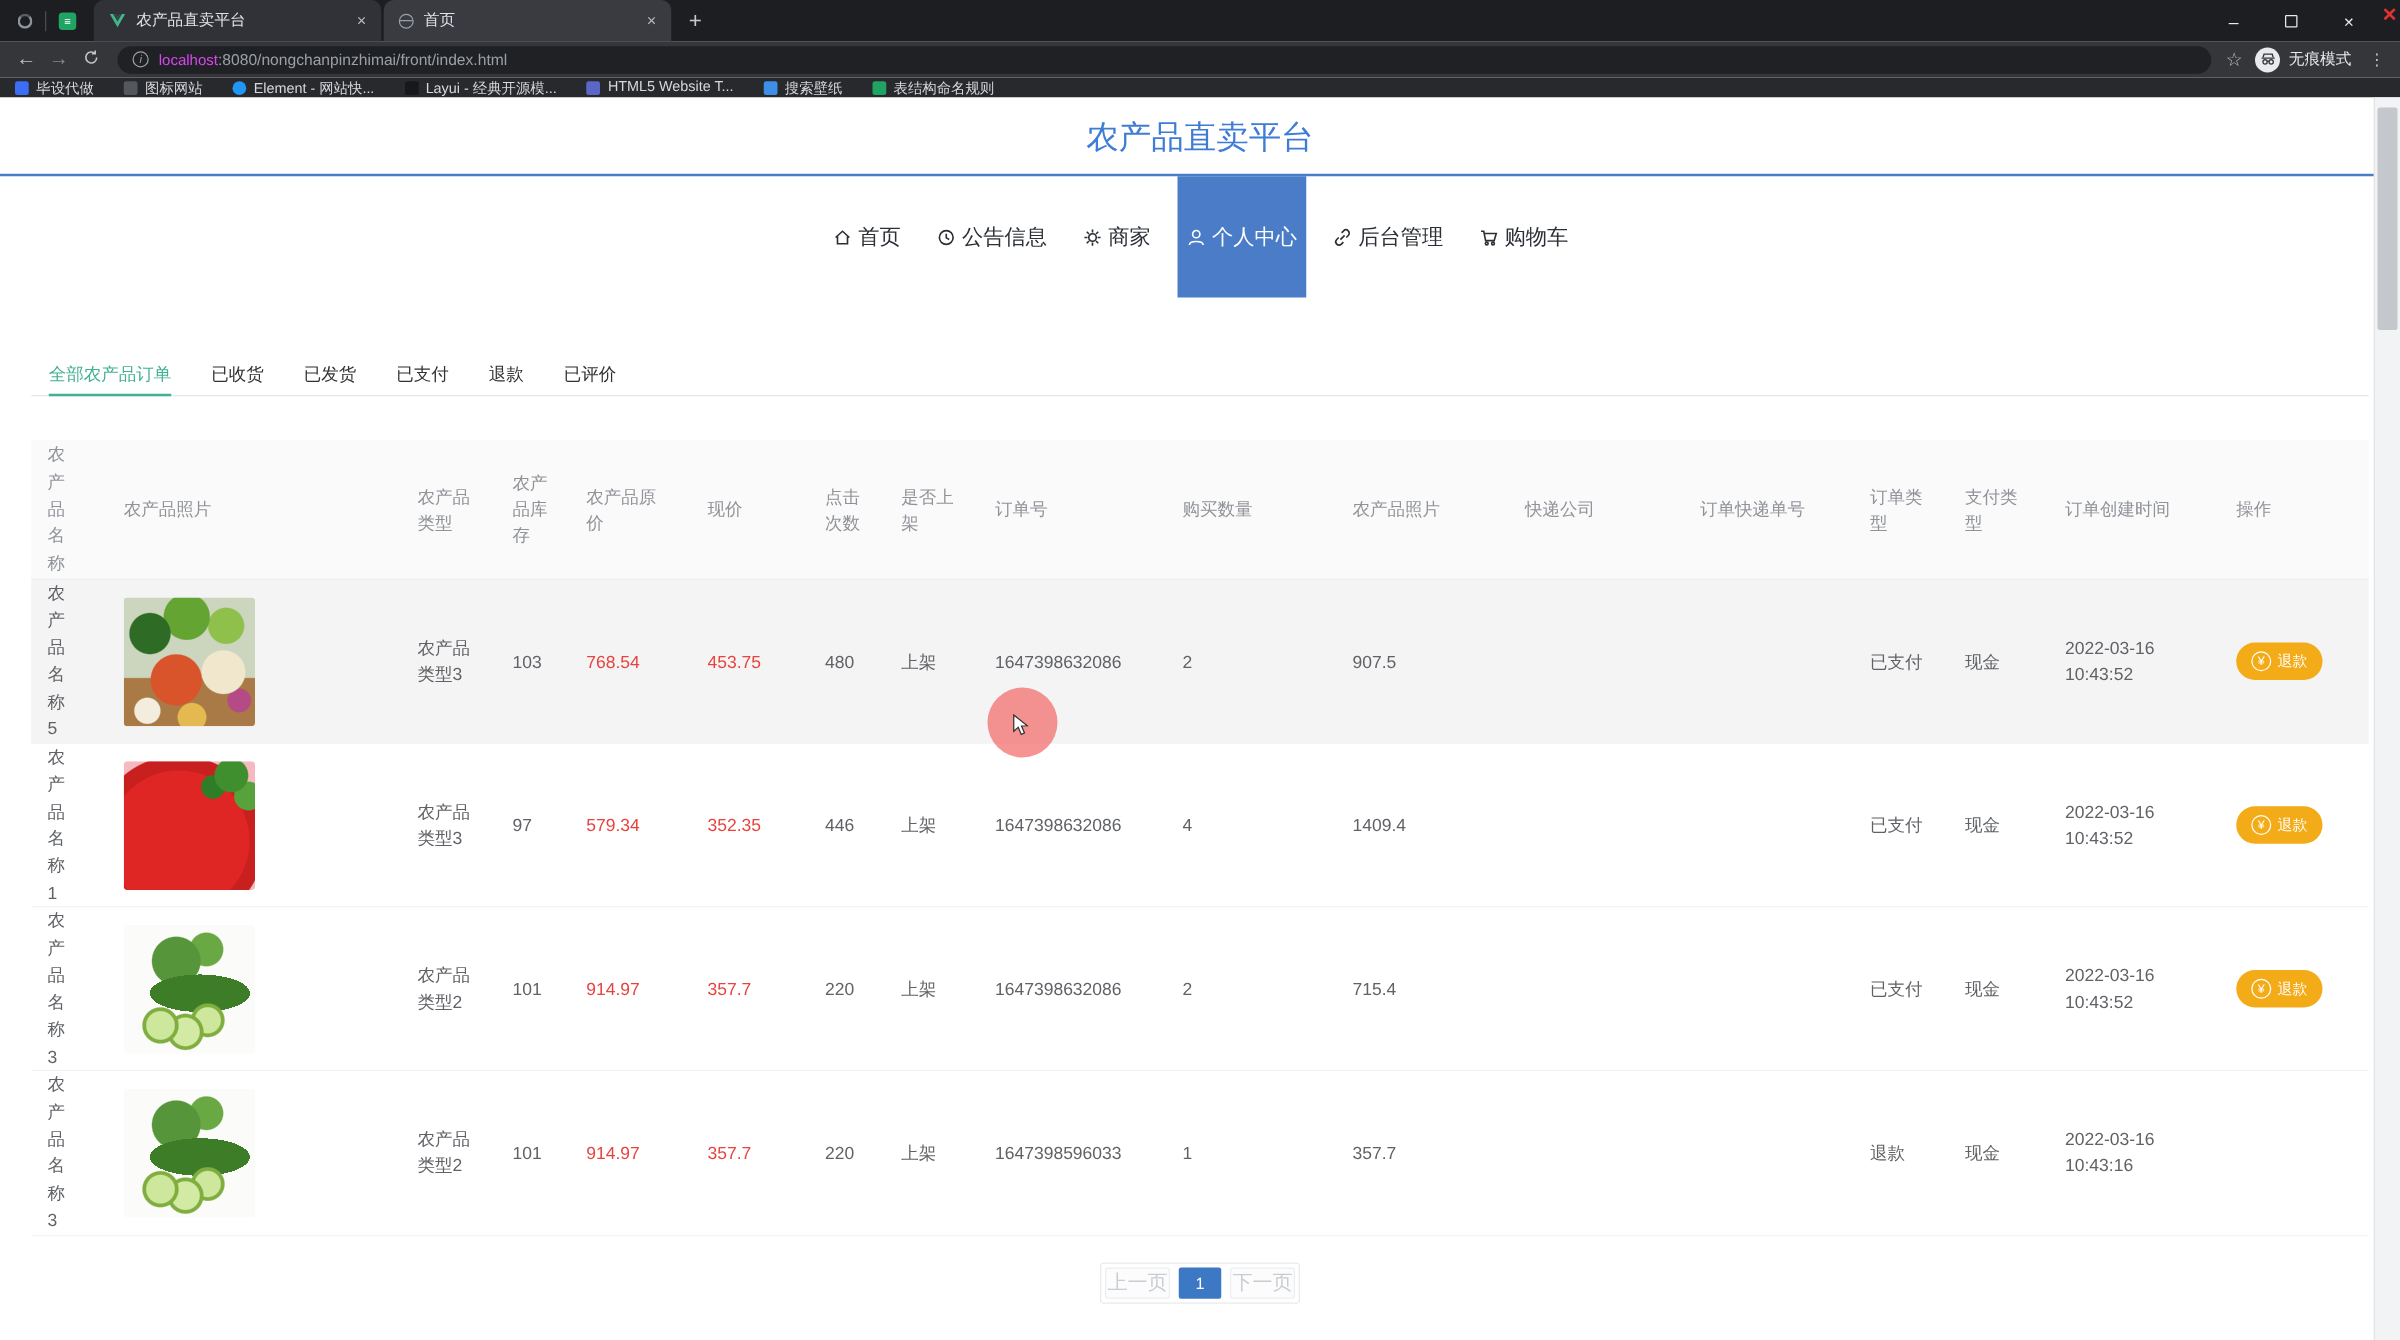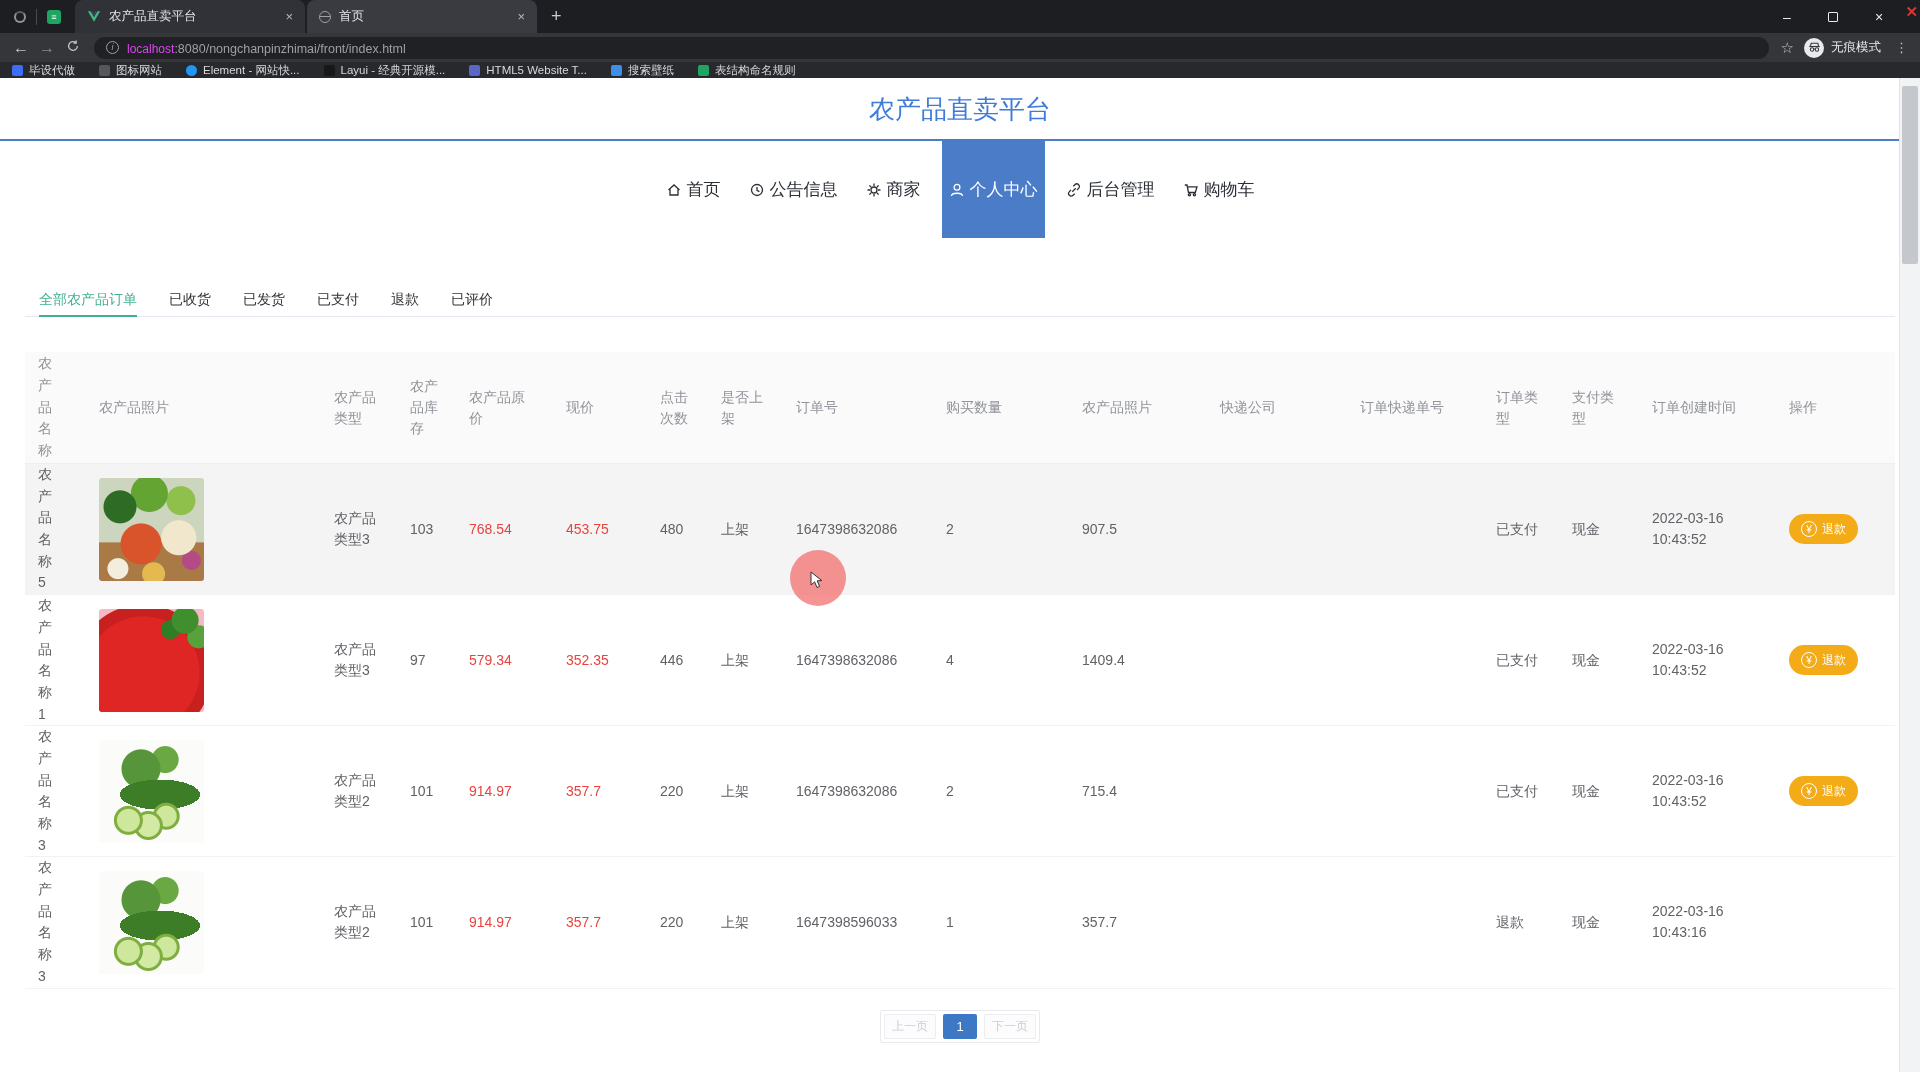--- a/index.html
+++ b/index.html
@@ -103,21 +103,21 @@
   radial-gradient(40px 15px at 58% 53%, #3e7d27 0 100%, transparent 100%),
   radial-gradient(circle at 40% 28%, #57953a 0 19px, transparent 20px),
   radial-gradient(circle at 63% 19%, #6aa844 0 13px, transparent 14px),
   #fbfbf9; }
 
 .refund-btn { display:inline-flex; align-items:center; gap:5px; background:#f3ab18; color:#fff; border:none; border-radius:15px; height:30px; padding:0 12px; font-size:12px; cursor:pointer; font-family:inherit; }
 .yen-icon { width:16px; height:16px; border:1px solid #fff; border-radius:50%; display:inline-flex; align-items:center; justify-content:center; font-size:10px; }
 
 .pagination { margin-top:21px; display:flex; justify-content:center; }
 .pag-inner { border:1px solid #e8eaee; border-radius:3px; padding:3px; display:flex; gap:7px; background:#fff; }
-.pag-btn { min-width:52px; height:25px; border:1px solid #ebedf0; background:#fcfcfd; color:#c8cdd4; font-size:12px; display:flex; align-items:center; justify-content:center; border-radius:2px; }
+.pag-btn { min-width:52px; height:25px; border:1px solid #ebedf0; background:#fcfcfd; color:#c8cdd4; font-size:16px; display:flex; align-items:center; justify-content:center; border-radius:2px; }
 .pag-current { min-width:34px; height:25px; background:#3d78c4; color:#fff; font-size:13px; display:flex; align-items:center; justify-content:center; border-radius:2px; }
 
 .watermark { position:absolute; right:102px; top:858px; font-size:63px; font-weight:900; letter-spacing:2px; color:#000;
   text-shadow:-3px -3px 0 #fff,3px -3px 0 #fff,-3px 3px 0 #fff,3px 3px 0 #fff,0 -3px 0 #fff,0 3px 0 #fff,-3px 0 0 #fff,3px 0 0 #fff; }
 
 .cursor-spot { position:absolute; left:790px; top:472px; width:56px; height:56px; border-radius:50%; background:rgba(242,98,98,.68); }
 .cursor-spot svg { position:absolute; left:20px; top:21px; }
 
 .scrollbar { position:absolute; right:0; top:78px; width:21px; height:994px; background:#f2f3f5; border-left:1px solid #e3e4e6; }
 .scroll-thumb { position:absolute; left:2px; top:8px; width:16px; height:178px; background:#c4c7cc; border-radius:2px; }

